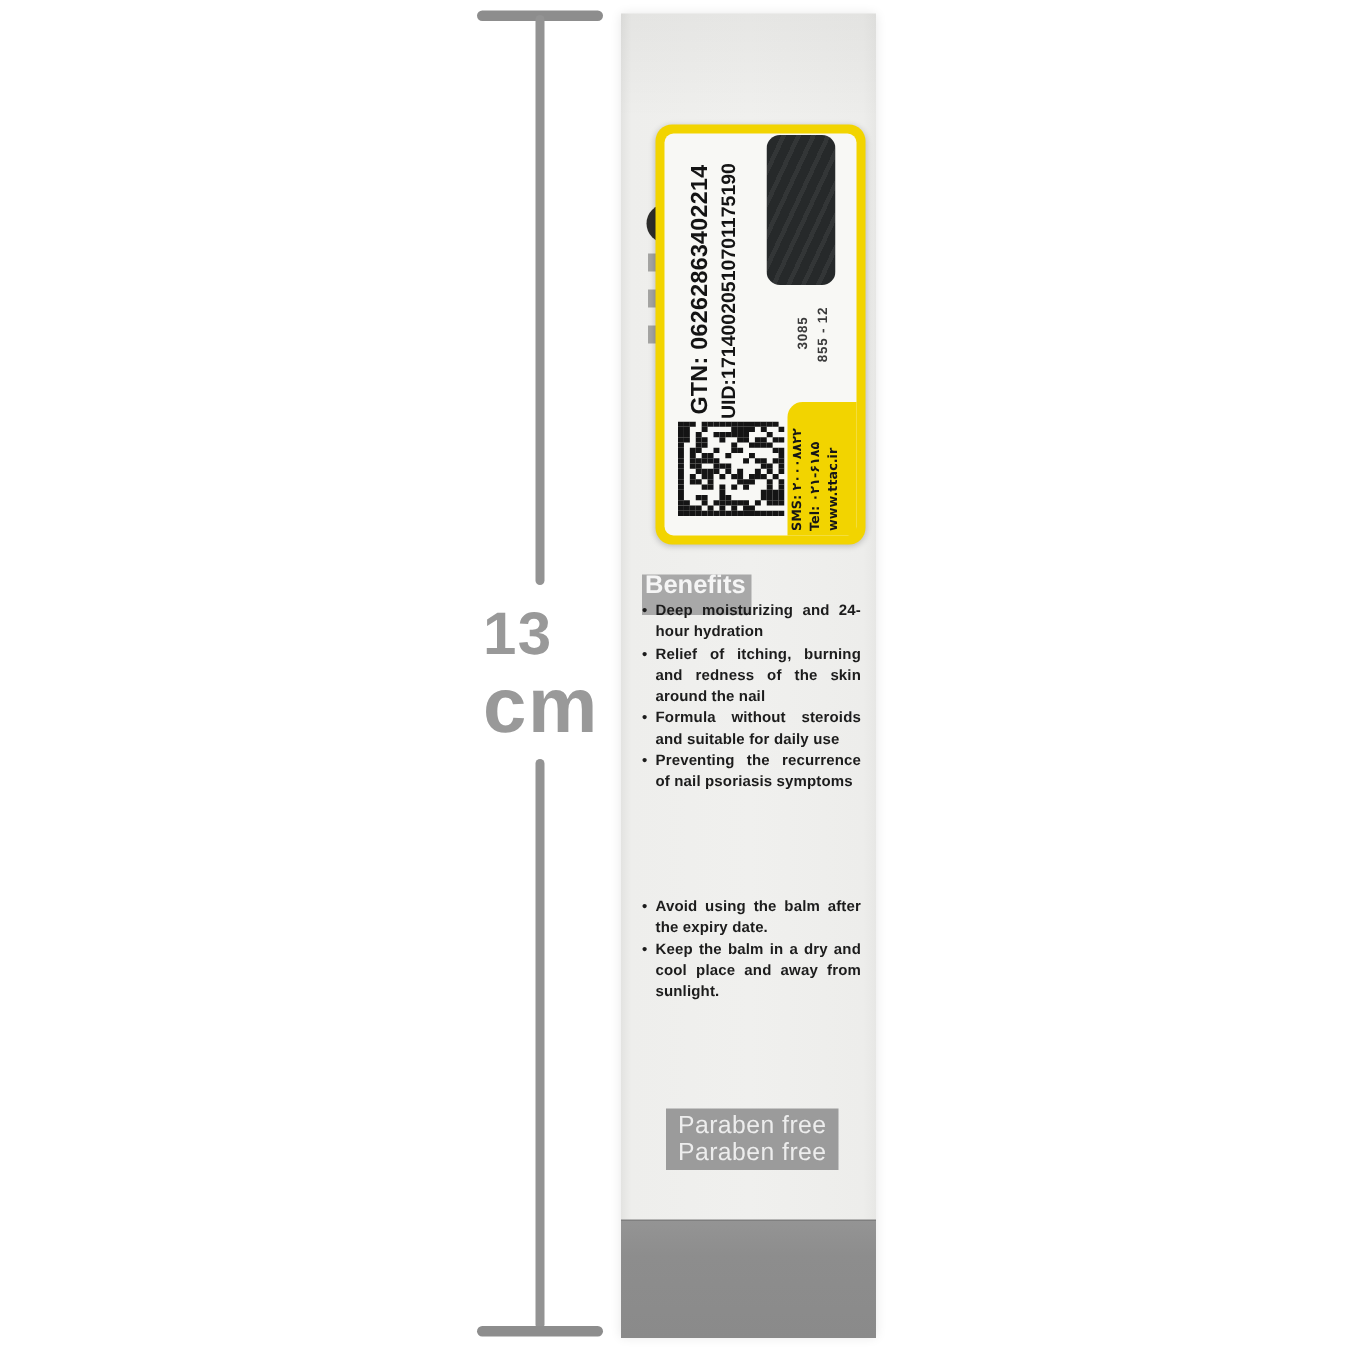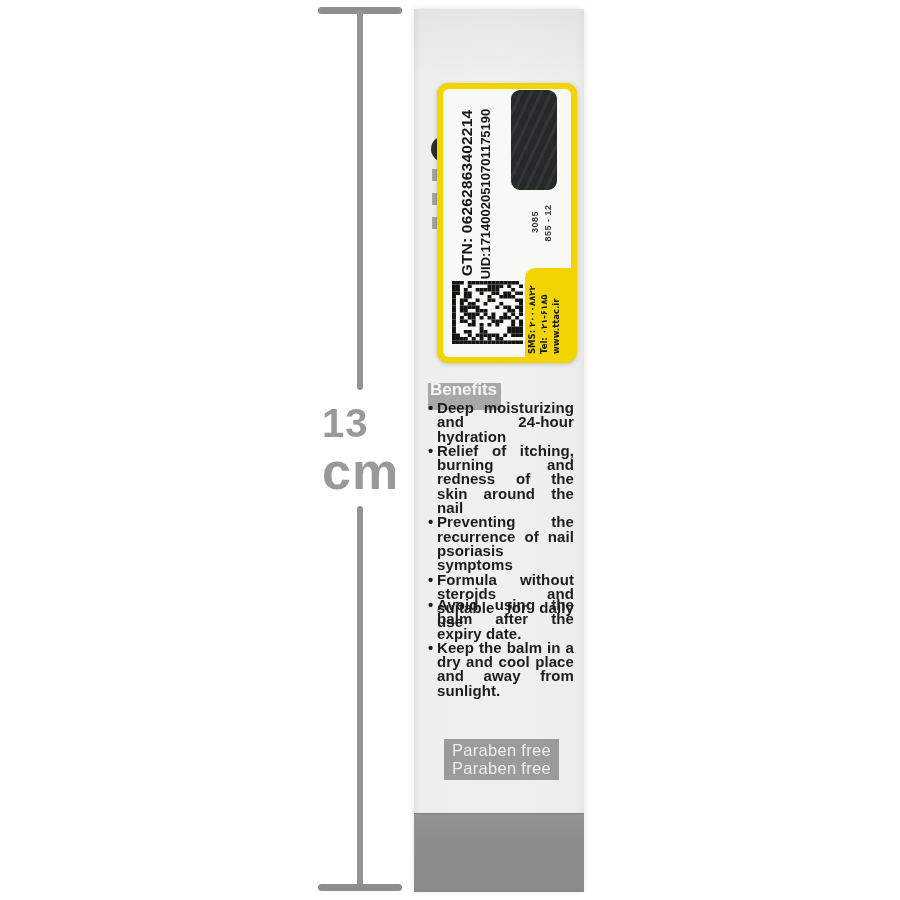--- a/index.html
+++ b/index.html
@@ -67,21 +67,21 @@
     font-family:"DejaVu Sans",sans-serif;font-size:8.5px;line-height:12px;
     font-weight:bold;color:#161616;text-align:left;}
 
   
   .copy{left:14px;width:146px;color:#1c1c1c;}
   .benefits-header{
     left:14px;top:374px;display:inline-block;background:#a8a8a8;color:#f5f5f5;
     font-size:17px;font-weight:bold;line-height:13px;padding:0 4px 14px 2px;
   }
   .bullet-list{margin:0;padding:0;list-style:none;text-align:justify;
-    font-size:15px;line-height:14.3px;font-weight:bold;letter-spacing:0.1px;}
+    font-size:10px;line-height:14.3px;font-weight:bold;letter-spacing:0.1px;}
   .bullet-list li{position:relative;padding-left:9px;margin:0;}
   .bullet-list li::before{content:"\2022";position:absolute;left:0;top:0;}
   .benefits-list{top:392px;}
   .warnings-list{top:589px;}
   .badge-box{
     left:30px;top:730px;width:115px;background:#9b9b9b;color:#ededed;
     font-size:16.5px;line-height:18px;font-weight:normal;text-align:center;
     padding:2px 0 3px 0;letter-spacing:0.3px;
   }
 </style>
@@ -301,22 +301,22 @@
         <div>Tel: ۰۲۱-۶۱۸۵</div>
         <div>www.ttac.ir</div>
       </div>
     </div>
   </div>
 
   <div class="abs benefits-header">Benefits</div>
   <ul class="abs copy bullet-list benefits-list">
     <li>Deep moisturizing and 24-hour hydration</li>
     <li>Relief of itching, burning and redness of the skin around the nail</li>
+    <li>Formula without steroids and suitable for daily use</li>
     <li>Preventing the recurrence of nail psoriasis symptoms</li>
-    <li>Formula without steroids and suitable for daily use</li>
   </ul>
 
   <ul class="abs copy bullet-list warnings-list">
     <li>Avoid using the balm after the expiry date.</li>
     <li>Keep the balm in a dry and cool place and away from sunlight.</li>
   </ul>
 
   <div class="abs badge-box">
     <div>Paraben free</div>
     <div>Paraben free</div>

